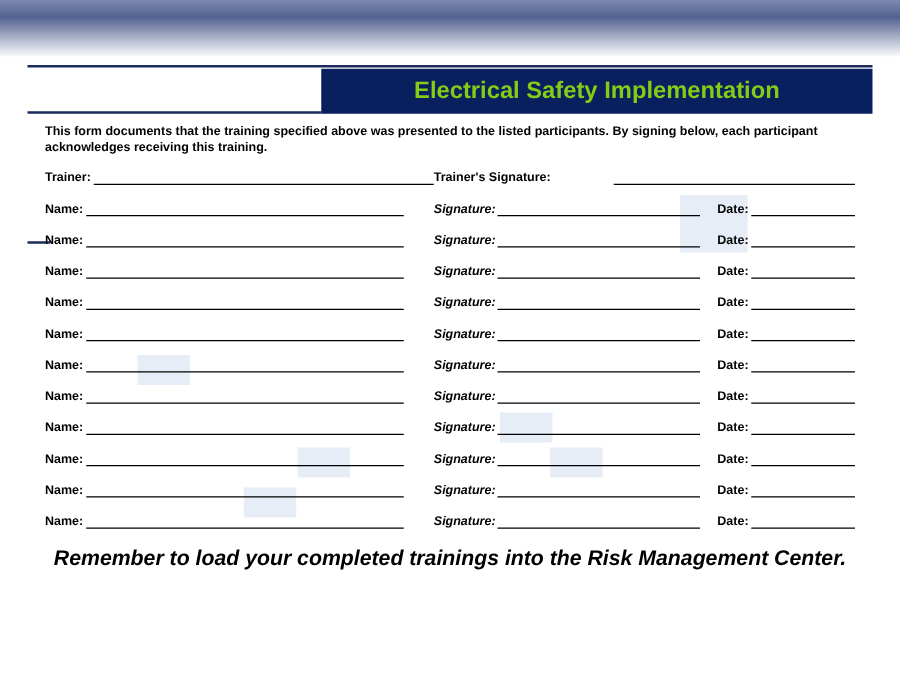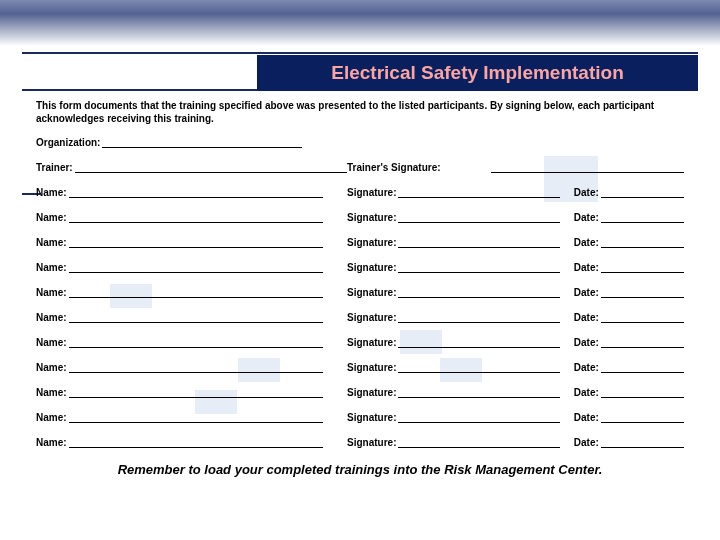--- a/index.html
+++ b/index.html
@@ -25,21 +25,21 @@
     display: flex;
     align-items: stretch;
   }
   .header-spacer {
     flex: 0 0 235px;
     border-bottom: 2px solid #1a2a5c;
   }
   .title-bar {
     flex: 1;
     background: #0a1f5e;
-    color: #fca5a5;
+    color: #84cc16;
     font-weight: bold;
     font-size: 19px;
     padding: 7px 14px;
     text-align: center;
   }
   .content {
     margin: 8px 36px 0 36px;
     font-size: 10px;
   }
   .intro {
@@ -73,24 +73,24 @@
   .section-head {
     font-weight: bold;
     margin-bottom: 1px;
   }
   .row {
     display: flex;
     margin-bottom: 14px;
     position: relative;
   }
   .row .left-col { padding-right: 24px; }
-  .row .mid-col { padding-right: 14px; }
+  .row .mid-col { padding-right: 14px; font-style: italic; }
   .footer-note {
     text-align: center;
-    font-size: 13px;
+    font-size: 17px;
     font-style: italic;
     font-weight: 600;
     margin-top: 4px;
   }
   .tick {
     position: absolute;
     left: 22px;
     top: 193px;
     width: 18px;
     border-top: 2px solid #1a2a5c;
@@ -119,24 +119,20 @@
 <div class="double-rule"></div>
 <div class="header-row">
   <div class="header-spacer"></div>
   <div class="title-bar">Electrical Safety Implementation</div>
 </div>
 <div class="tick"></div>
 
 <div class="content">
   <p class="intro">This form documents that the training specified above was presented to the listed participants. By signing below, each participant acknowledges receiving this training.</p>
 
-  <div class="org-row">
-    <span class="label">Organization:</span>
-    <span class="fill" style="flex:0 0 200px"></span>
-  </div>
 
   <div class="trainer-row">
     <div class="t-left">
       <span class="label">Trainer:</span>
       <span class="fill"></span>
     </div>
     <div class="t-right">
       <span class="label">Trainer's Signature:</span>
       <span class="fill"></span>
     </div>

